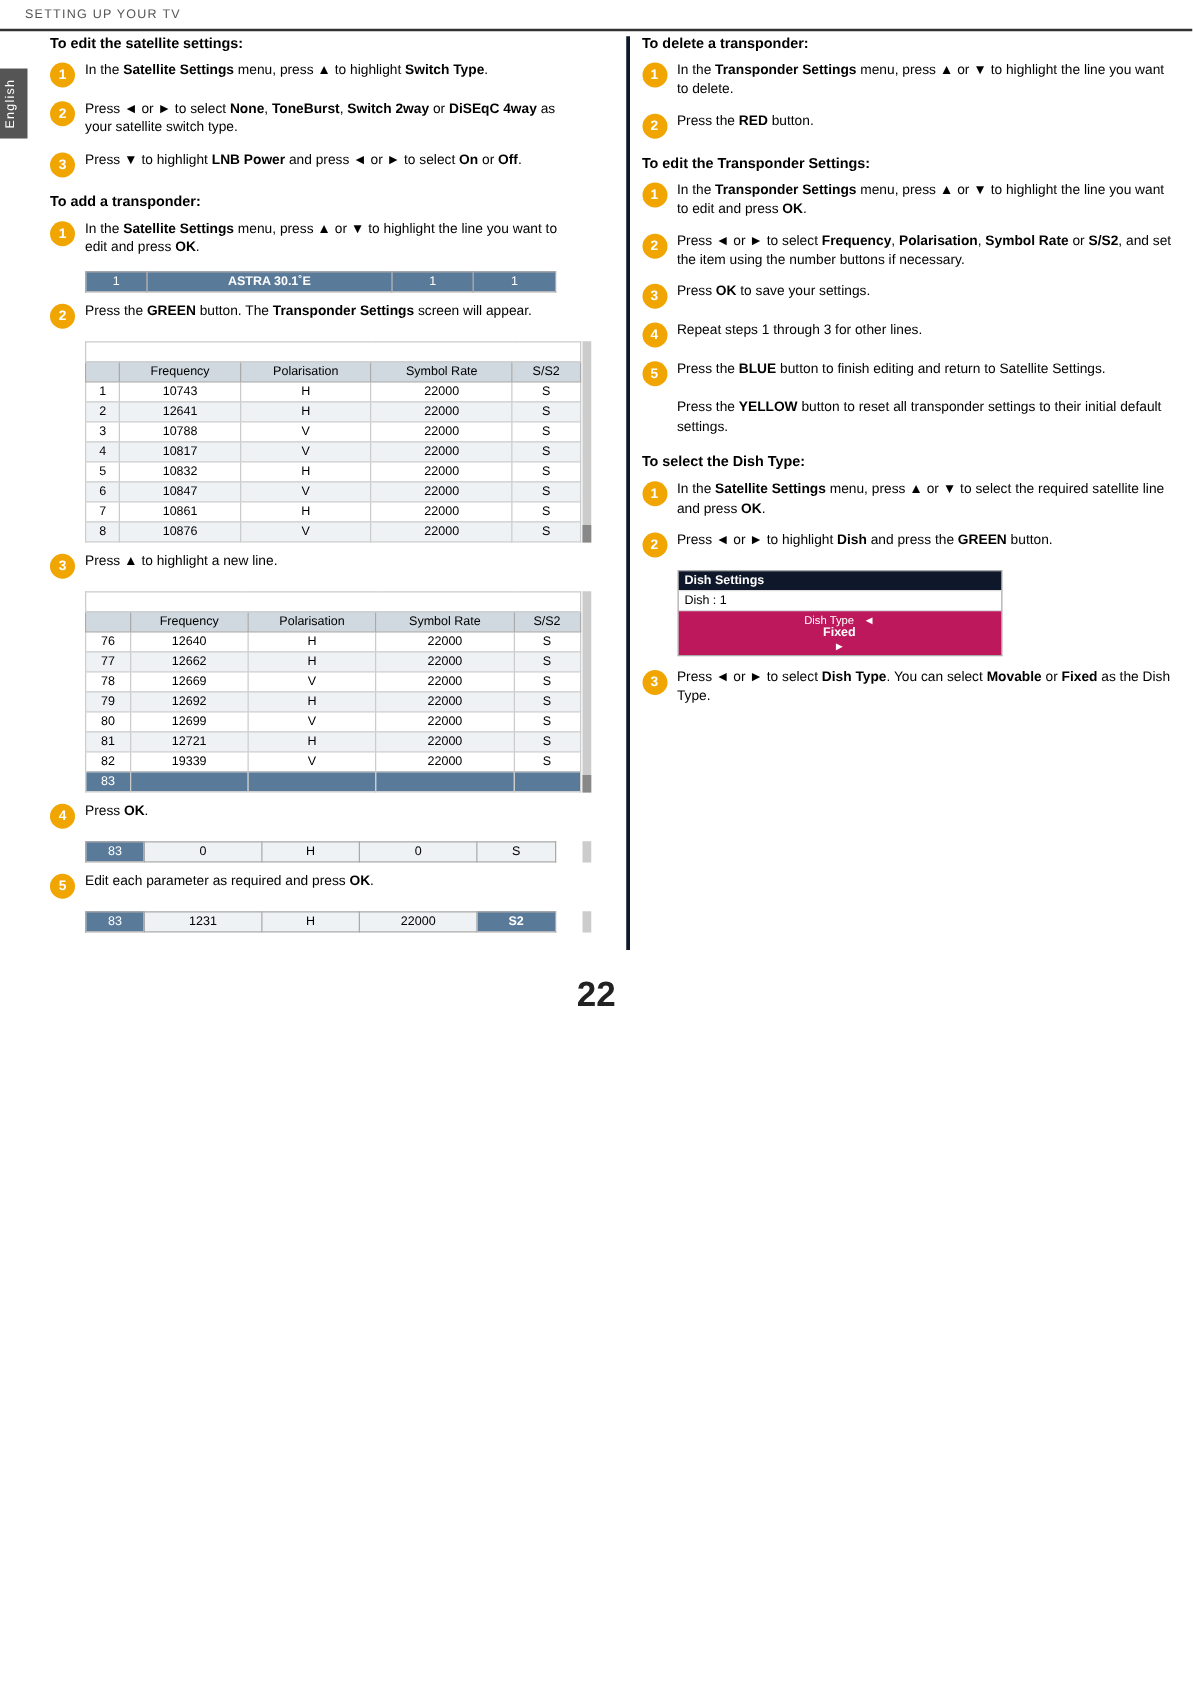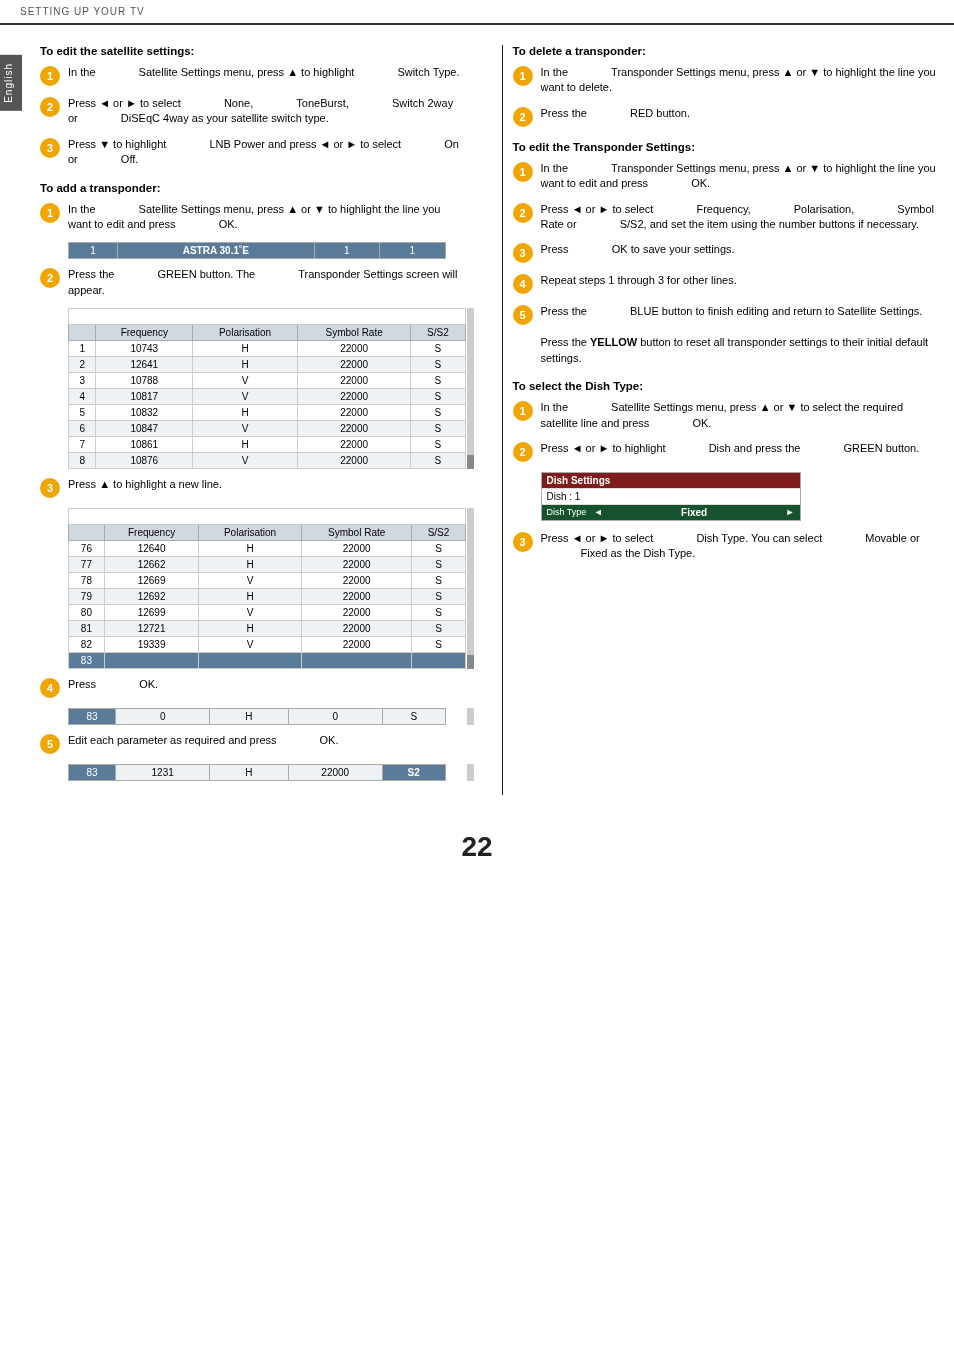--- a/index.html
+++ b/index.html
@@ -36,34 +36,34 @@
       writing-mode: vertical-rl;
       transform: rotate(180deg);
       text-align: center;
       padding: 8px 3px;
       letter-spacing: 1px;
     }
 
     .content {
       display: flex;
       margin-left: 24px;
-      padding: 20px 16px;
+      padding: 4px 16px;
       gap: 36px;
     }
 
     .left-col {
       flex: 1;
       min-width: 0;
     }
 
     .right-col {
       flex: 1;
       min-width: 0;
       padding-left: 10px;
-      border-left: 1px solid #0f172a;
+      border-left: 3px solid #0f172a;
     }
 
     h3 {
       font-size: 11.5px;
       font-weight: bold;
       margin-bottom: 8px;
     }
 
     .step-block {
       display: flex;
@@ -87,21 +87,21 @@
       font-size: 11px;
       flex-shrink: 0;
       margin-top: 1px;
     }
 
     .step-text {
       font-size: 11px;
       line-height: 1.4;
     }
 
-    .step-text b { font-weight: normal; margin-left: 40px; }
+    .step-text b { font-weight: bold; }
 
     
     .tp-table {
       border-collapse: collapse;
       width: 100%;
       font-size: 10px;
       margin: 6px 0;
     }
     .tp-table .table-title {
       background: #5a7a9a;
@@ -160,37 +160,38 @@
     .single-row-table .light { background: #eef2f5; }
 
     
     .dish-settings-box {
       border: 1px solid #aaa;
       font-size: 10px;
       margin: 6px 0;
       width: 260px;
     }
     .dish-settings-box .box-title {
-      background: #7f1d1d;
+      background: #0f172a;
       color: #fff;
       padding: 2px 5px;
       font-weight: bold;
     }
     .dish-settings-box .box-row {
       padding: 2px 5px;
       border-top: 1px solid #ddd;
     }
     .dish-settings-box .box-row-highlight {
-      background: #14532d;
+      background: #be185d;
       color: #fff;
       padding: 2px 5px;
       display: flex;
       align-items: center;
       justify-content: space-between;
       border-top: 1px solid #ddd;
+      flex-direction: column;
     }
     .arrow-left, .arrow-right {
       font-size: 9px;
     }
     .dish-type-value {
       font-weight: bold;
     }
 
     
     .page-number {

